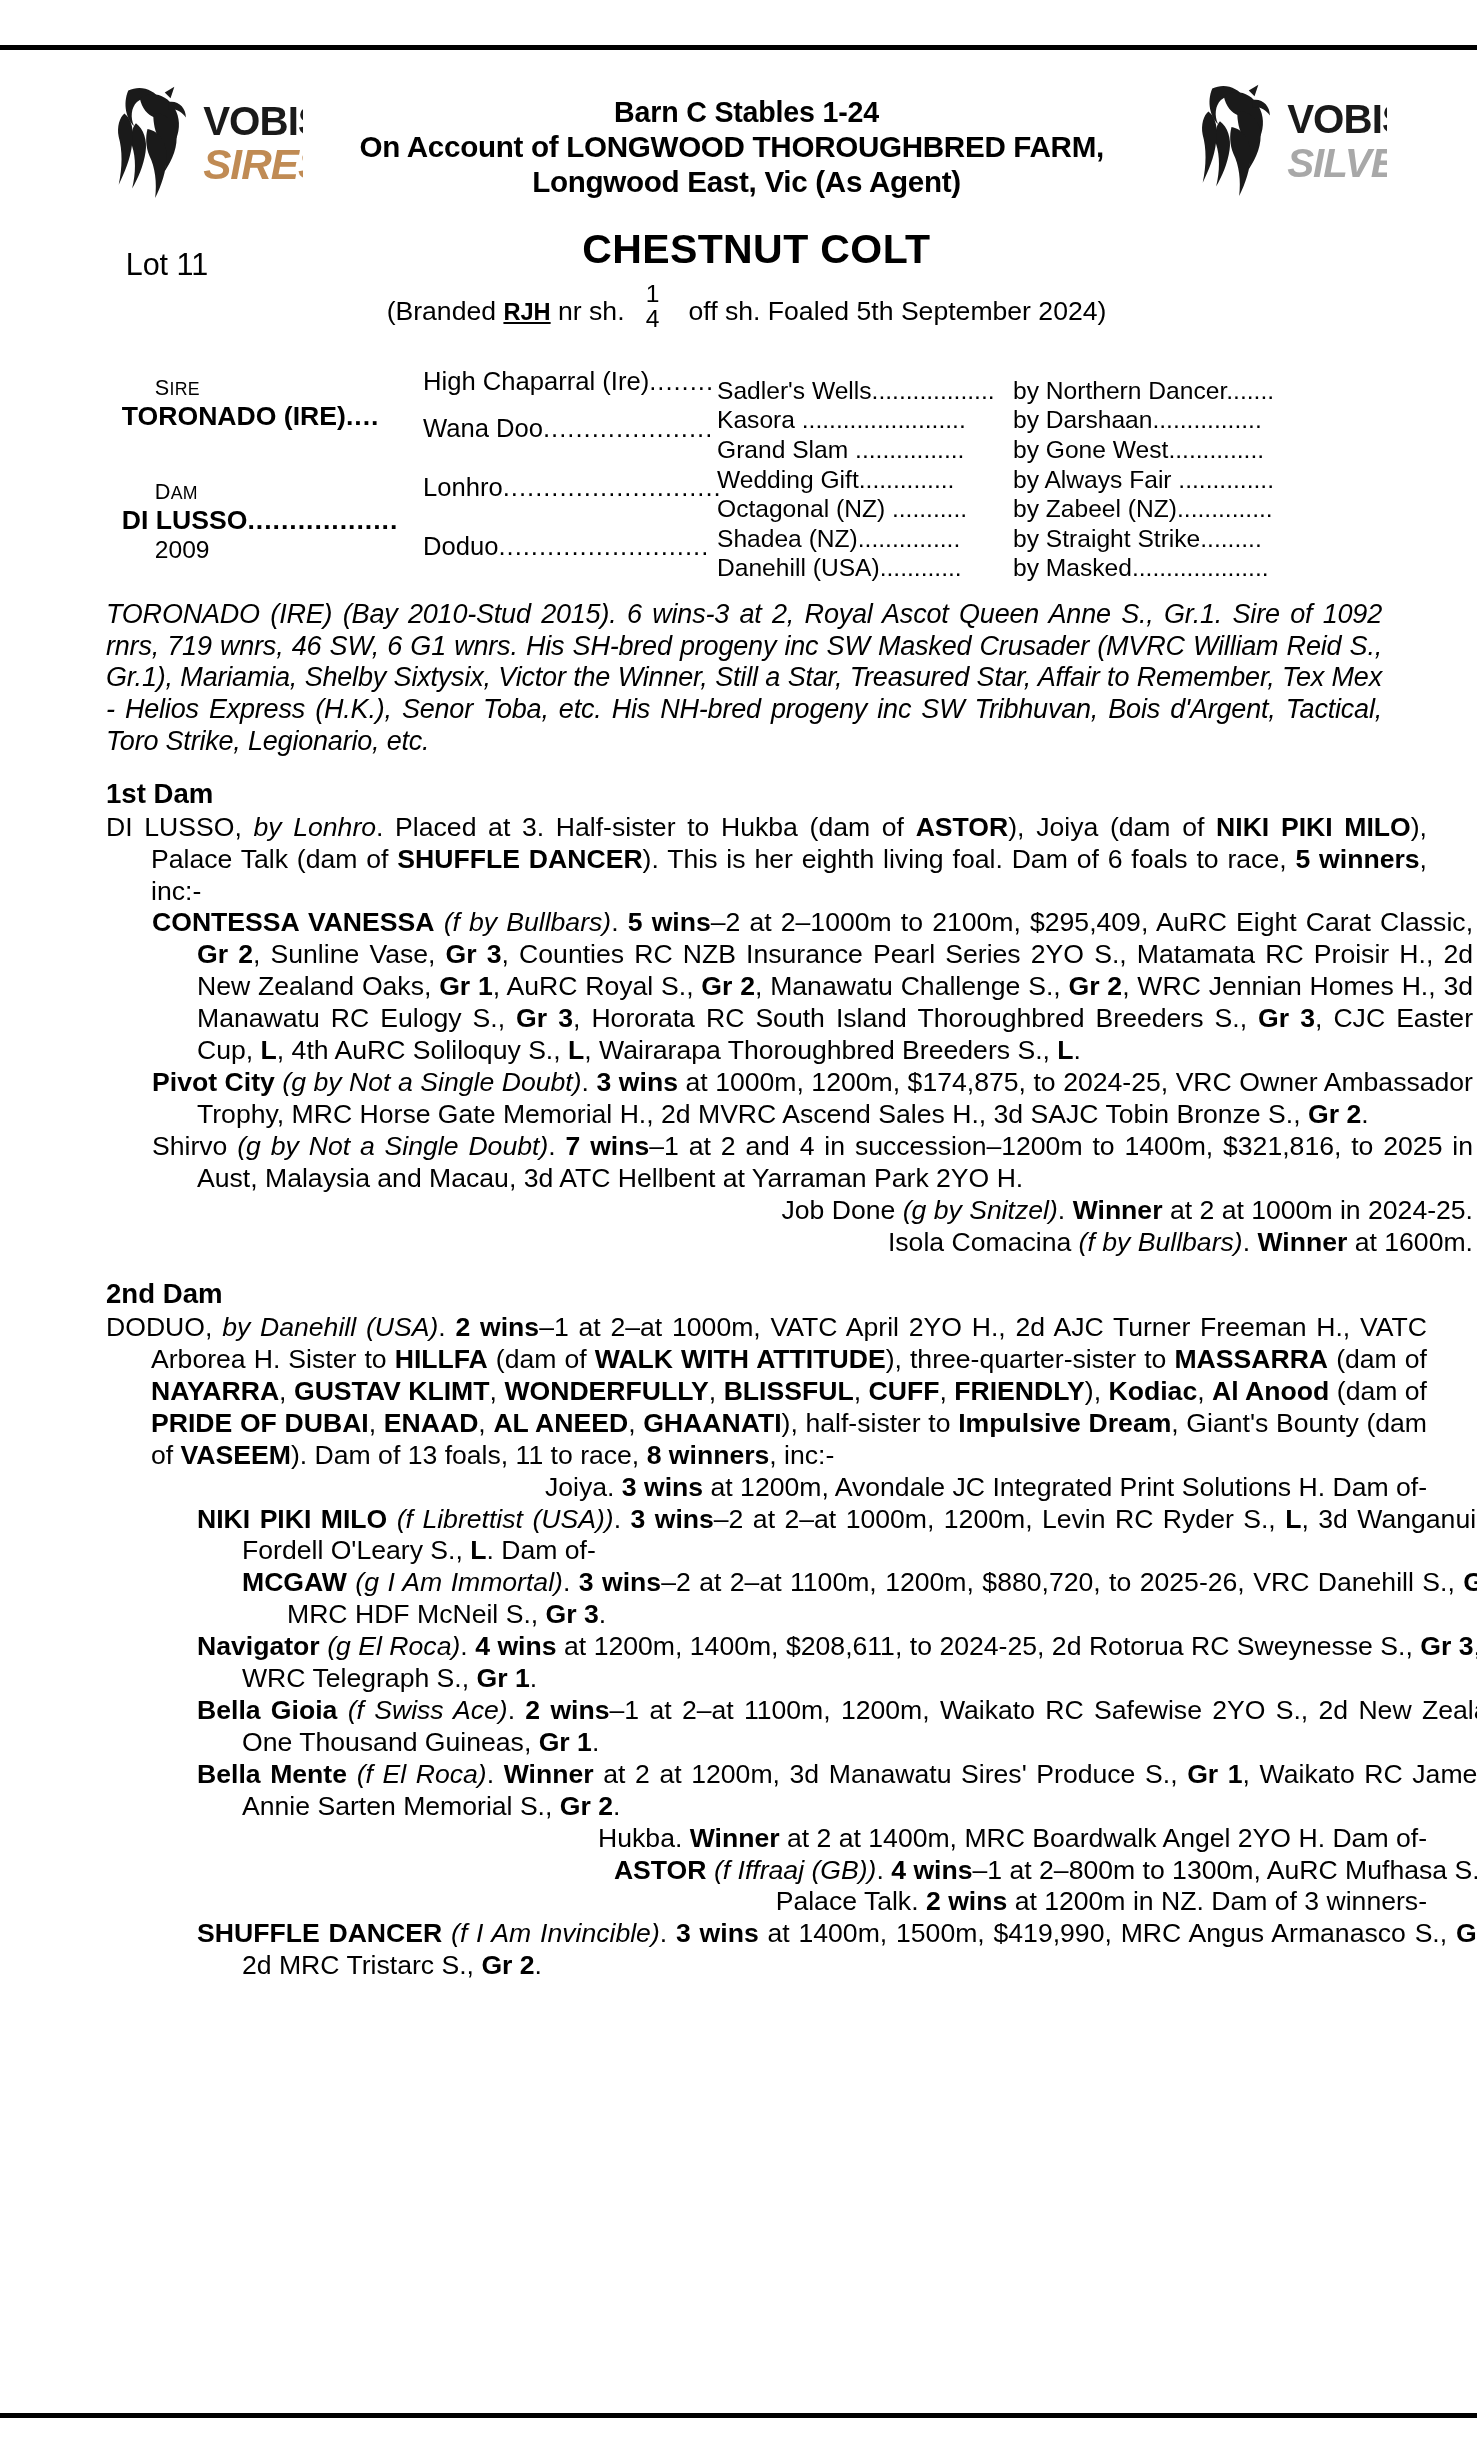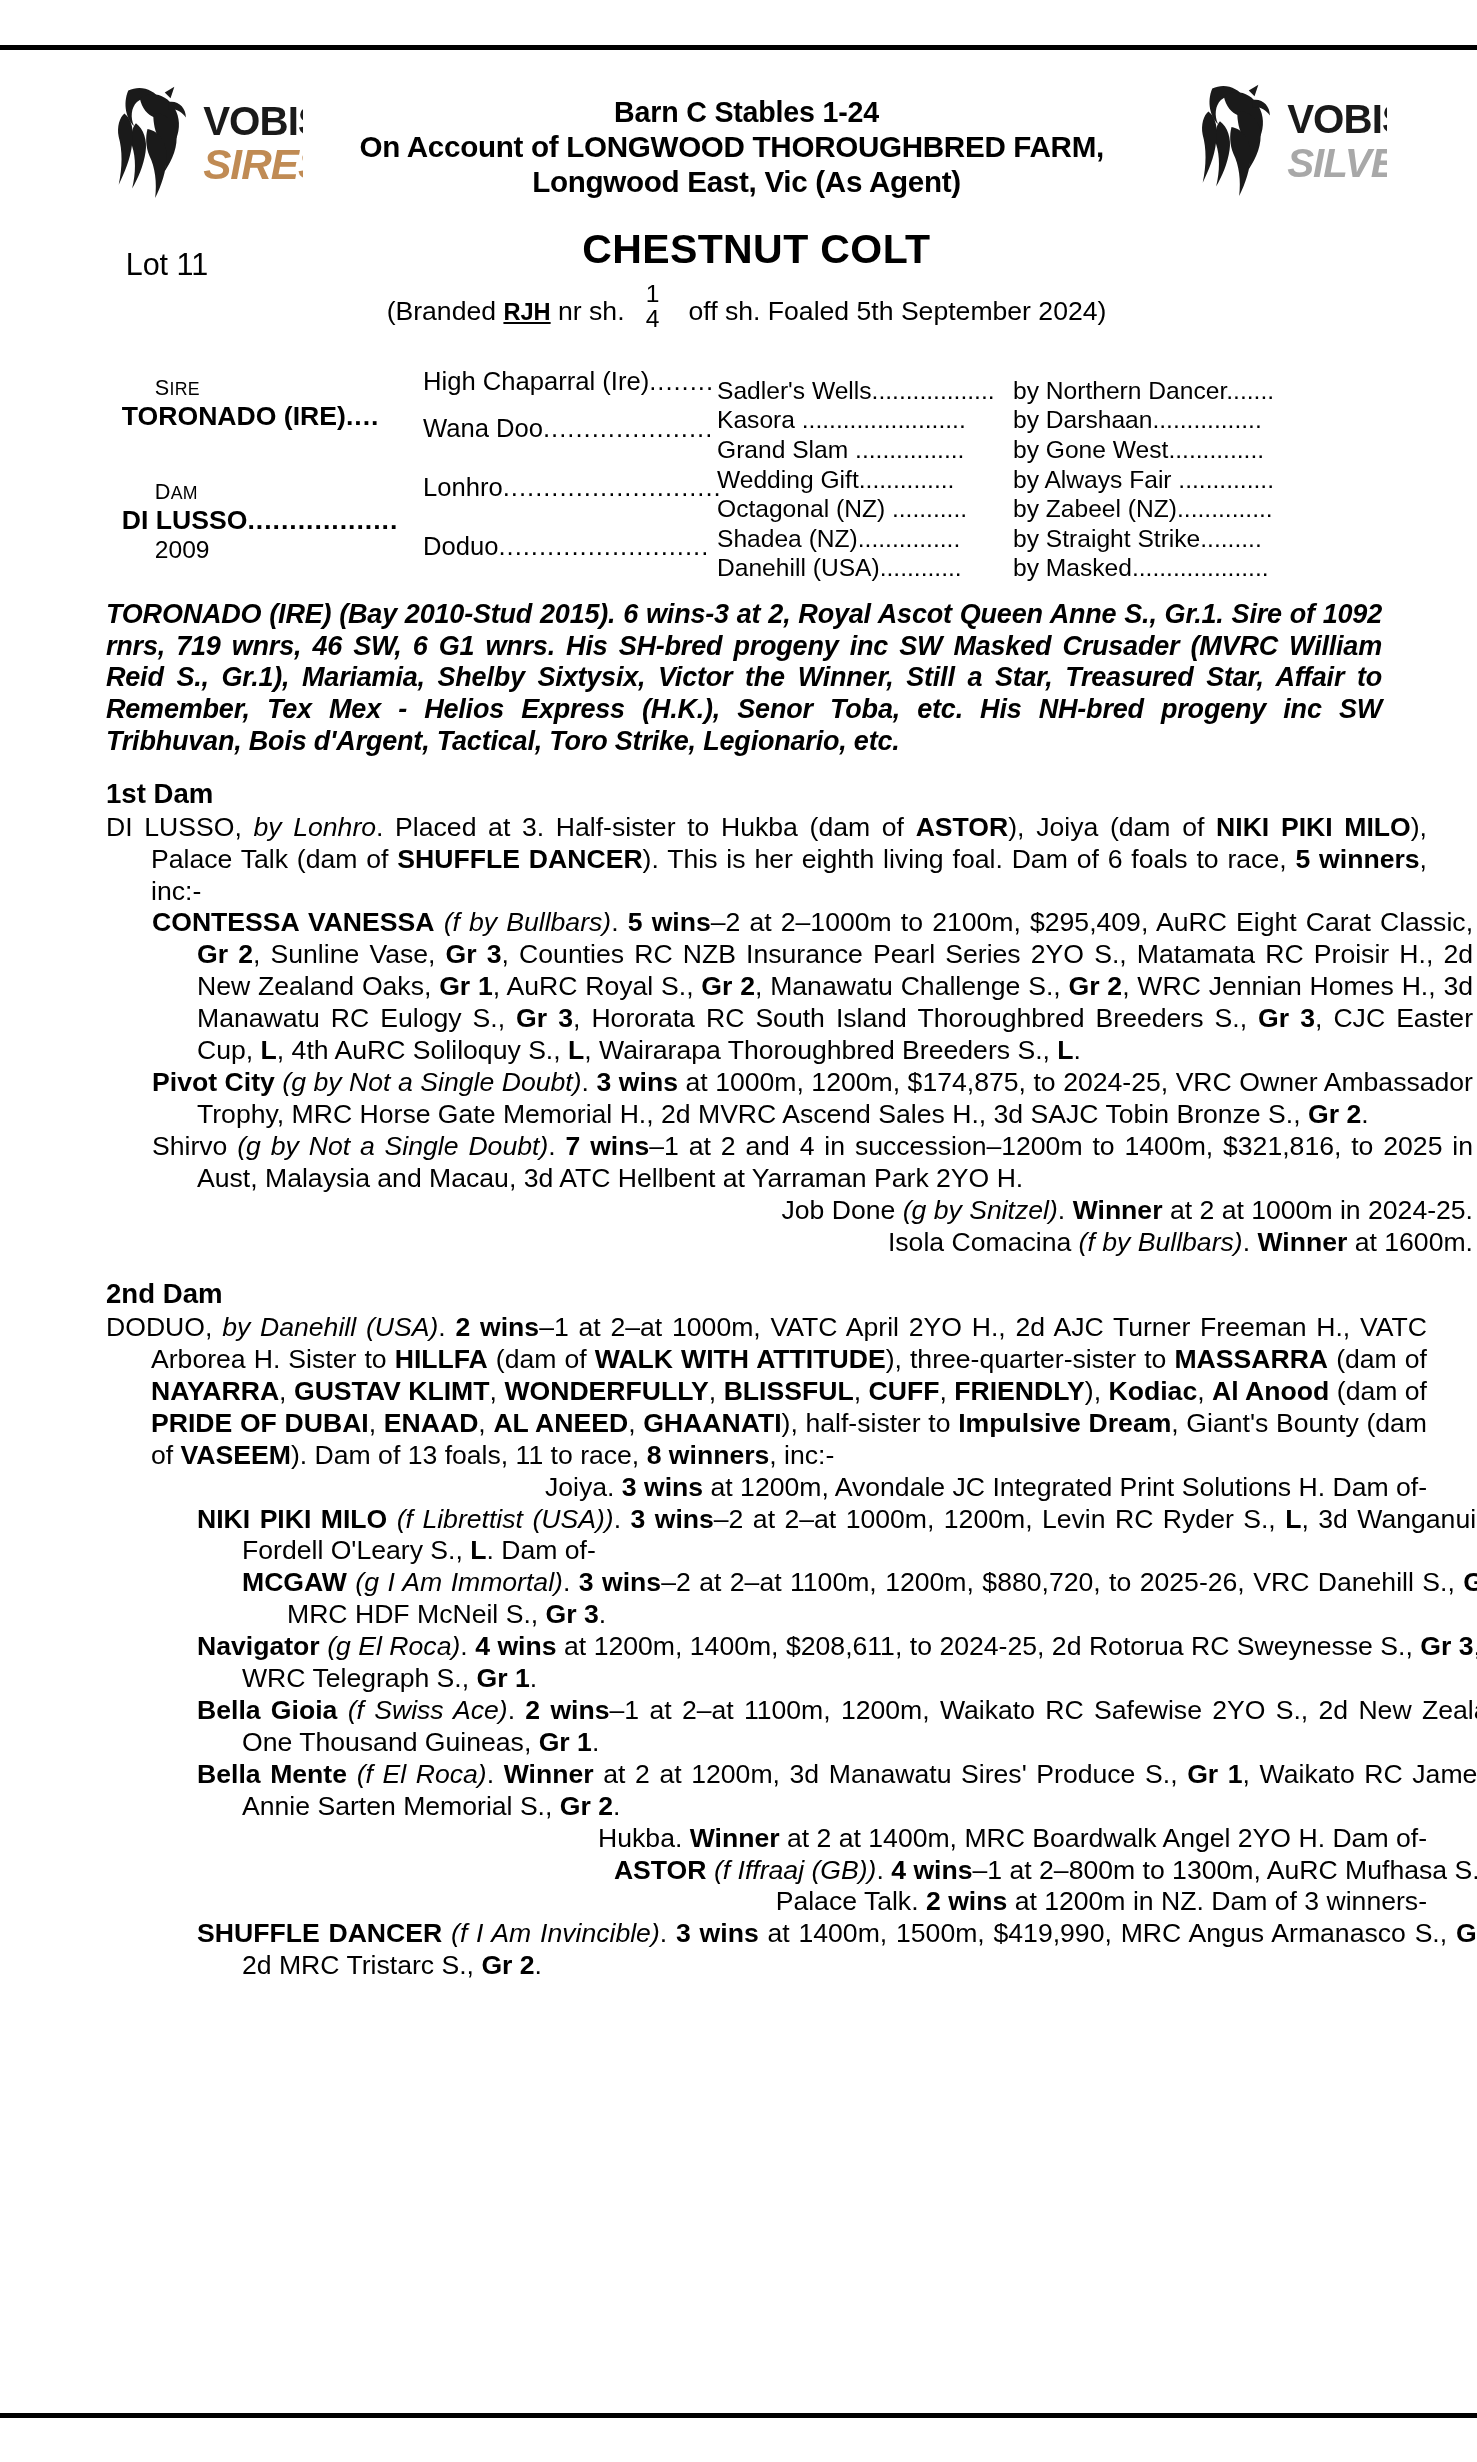--- a/index.html
+++ b/index.html
@@ -181,21 +181,21 @@
   }
   .ped-right-row .c1 { width: 296px; overflow: hidden; }
   .ped-right-row .c2 { flex: 1; overflow: hidden; }
 
   .dots { letter-spacing: 1px; }
 
   
   .sire-para {
     margin-top: 9.9px;
     font-size: 27px;
-    font-weight: bold;
+    font-weight: normal;
     font-style: italic;
     line-height: 1.18;
     text-align: justify;
     letter-spacing: -0.2px;
     width: 1276px;
   }
 
   
   .sec-head {
     font-size: 27.6px;

